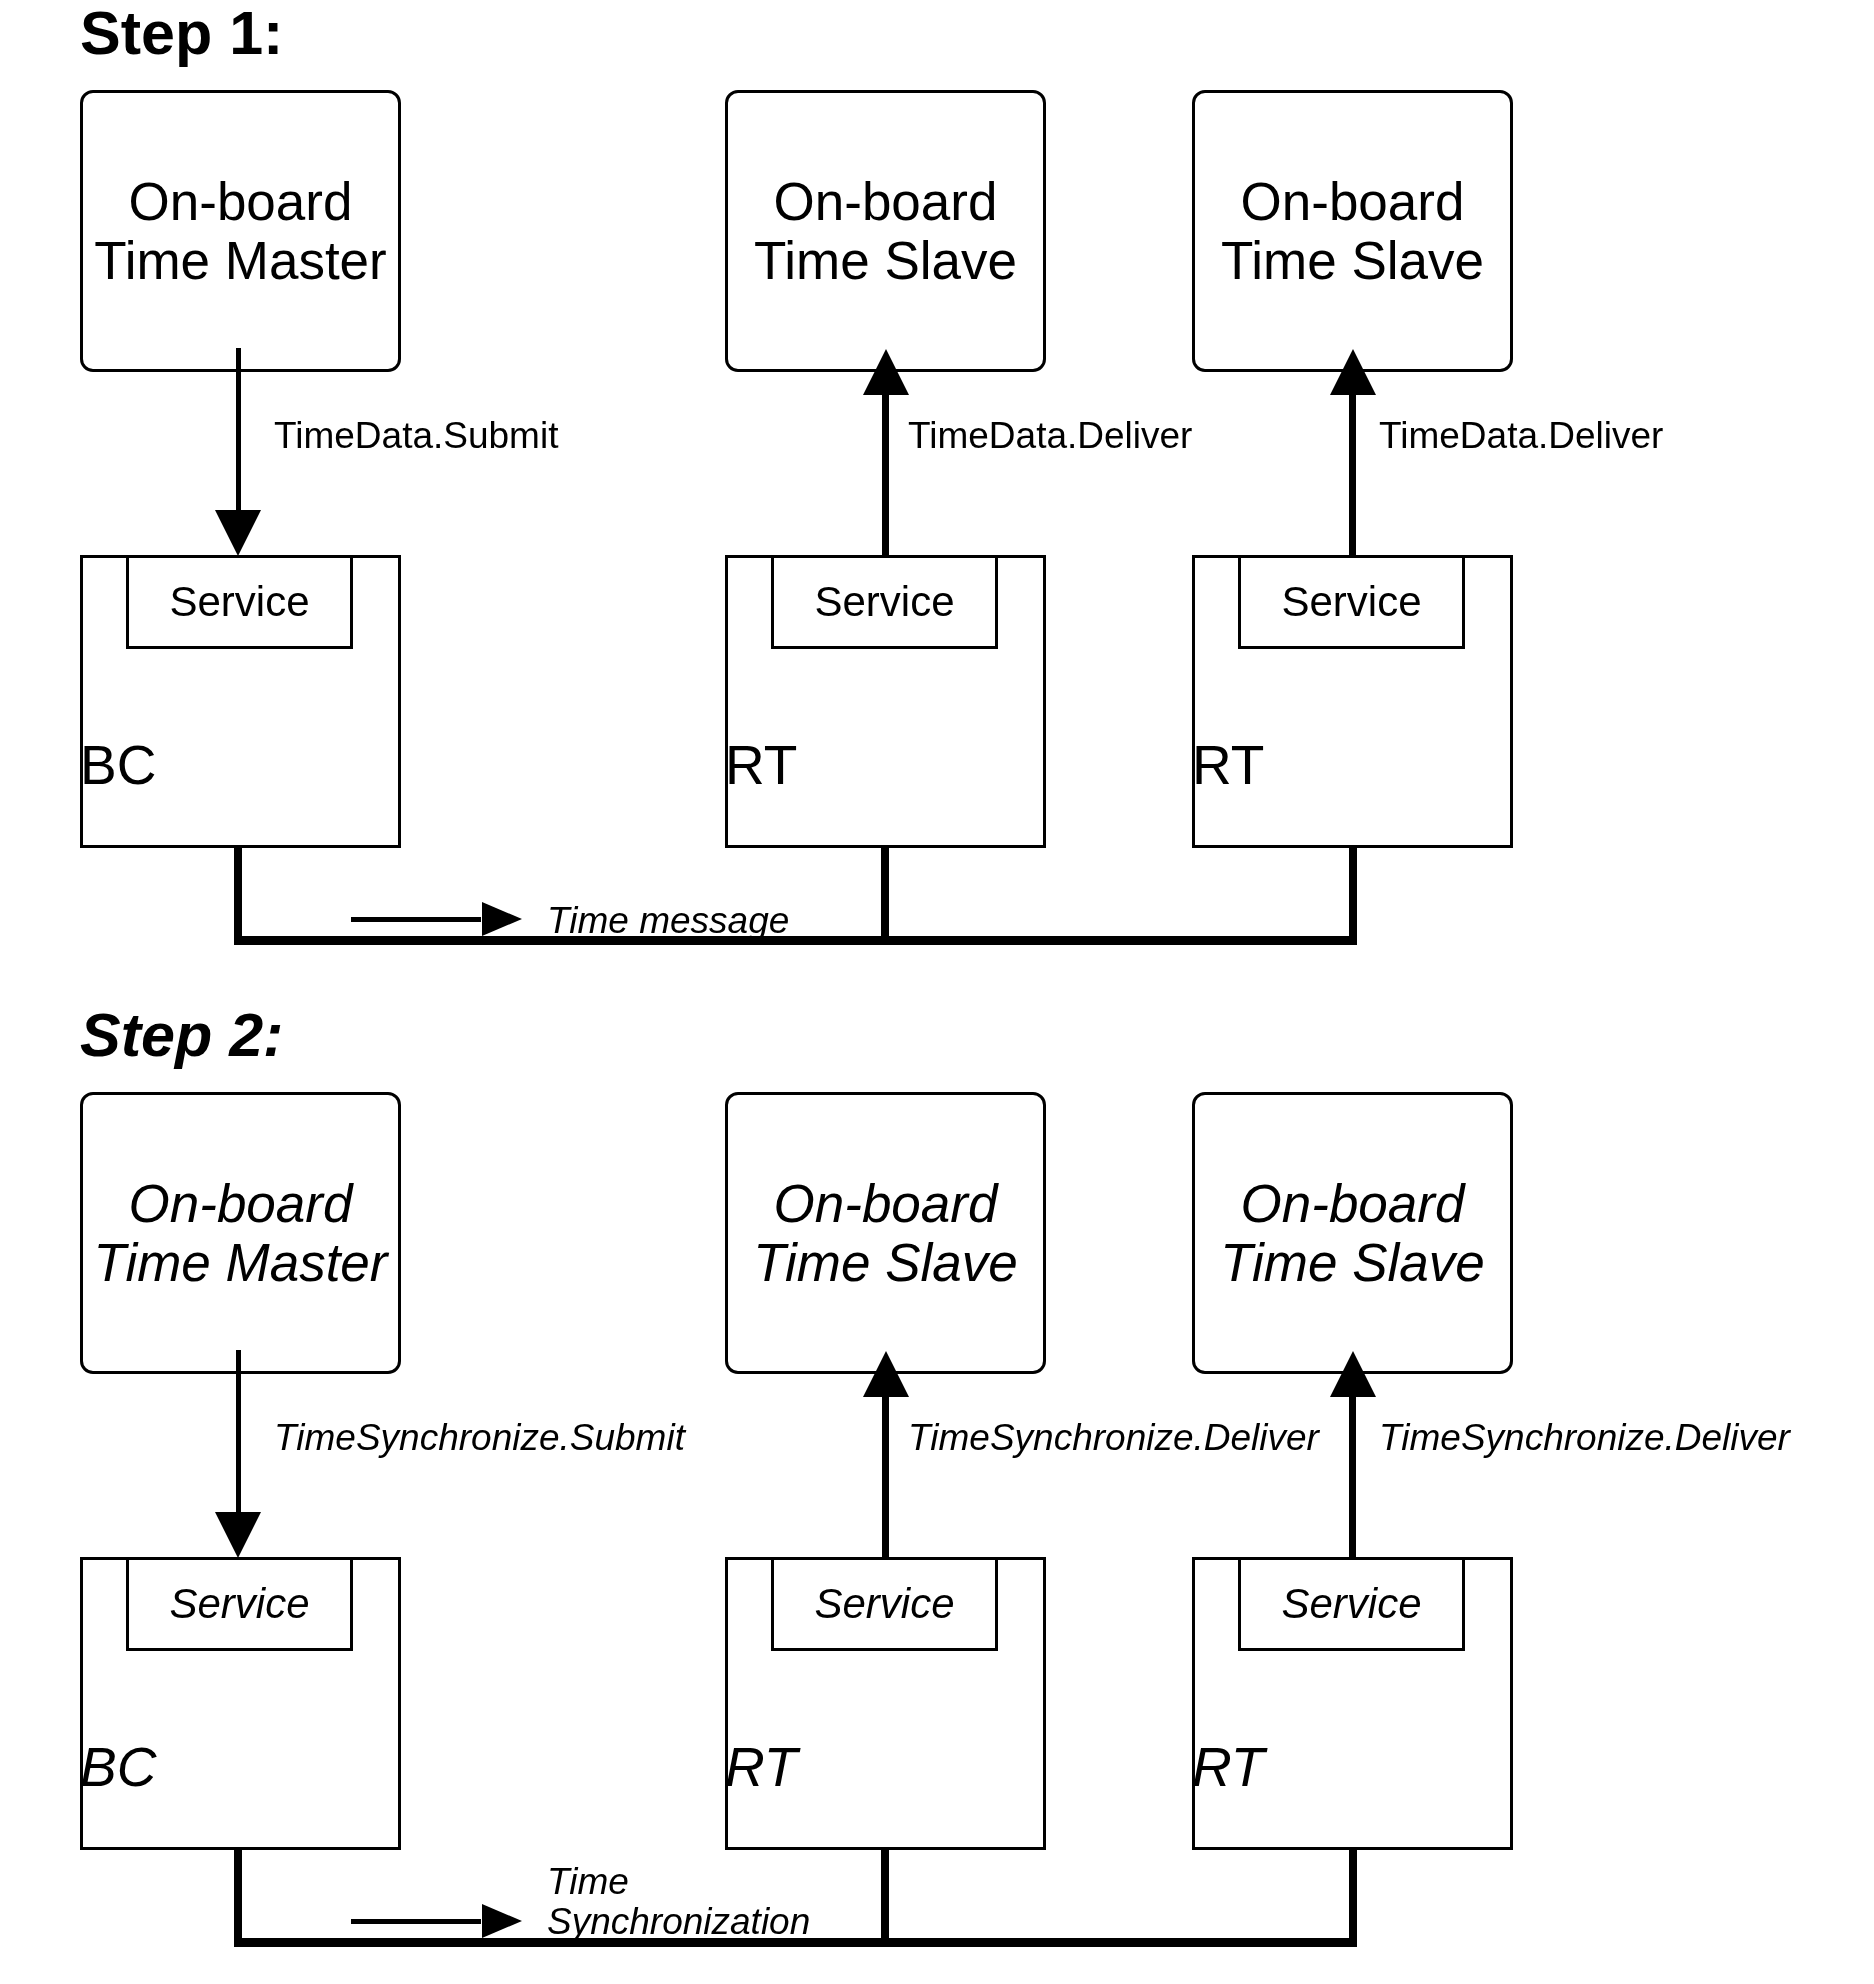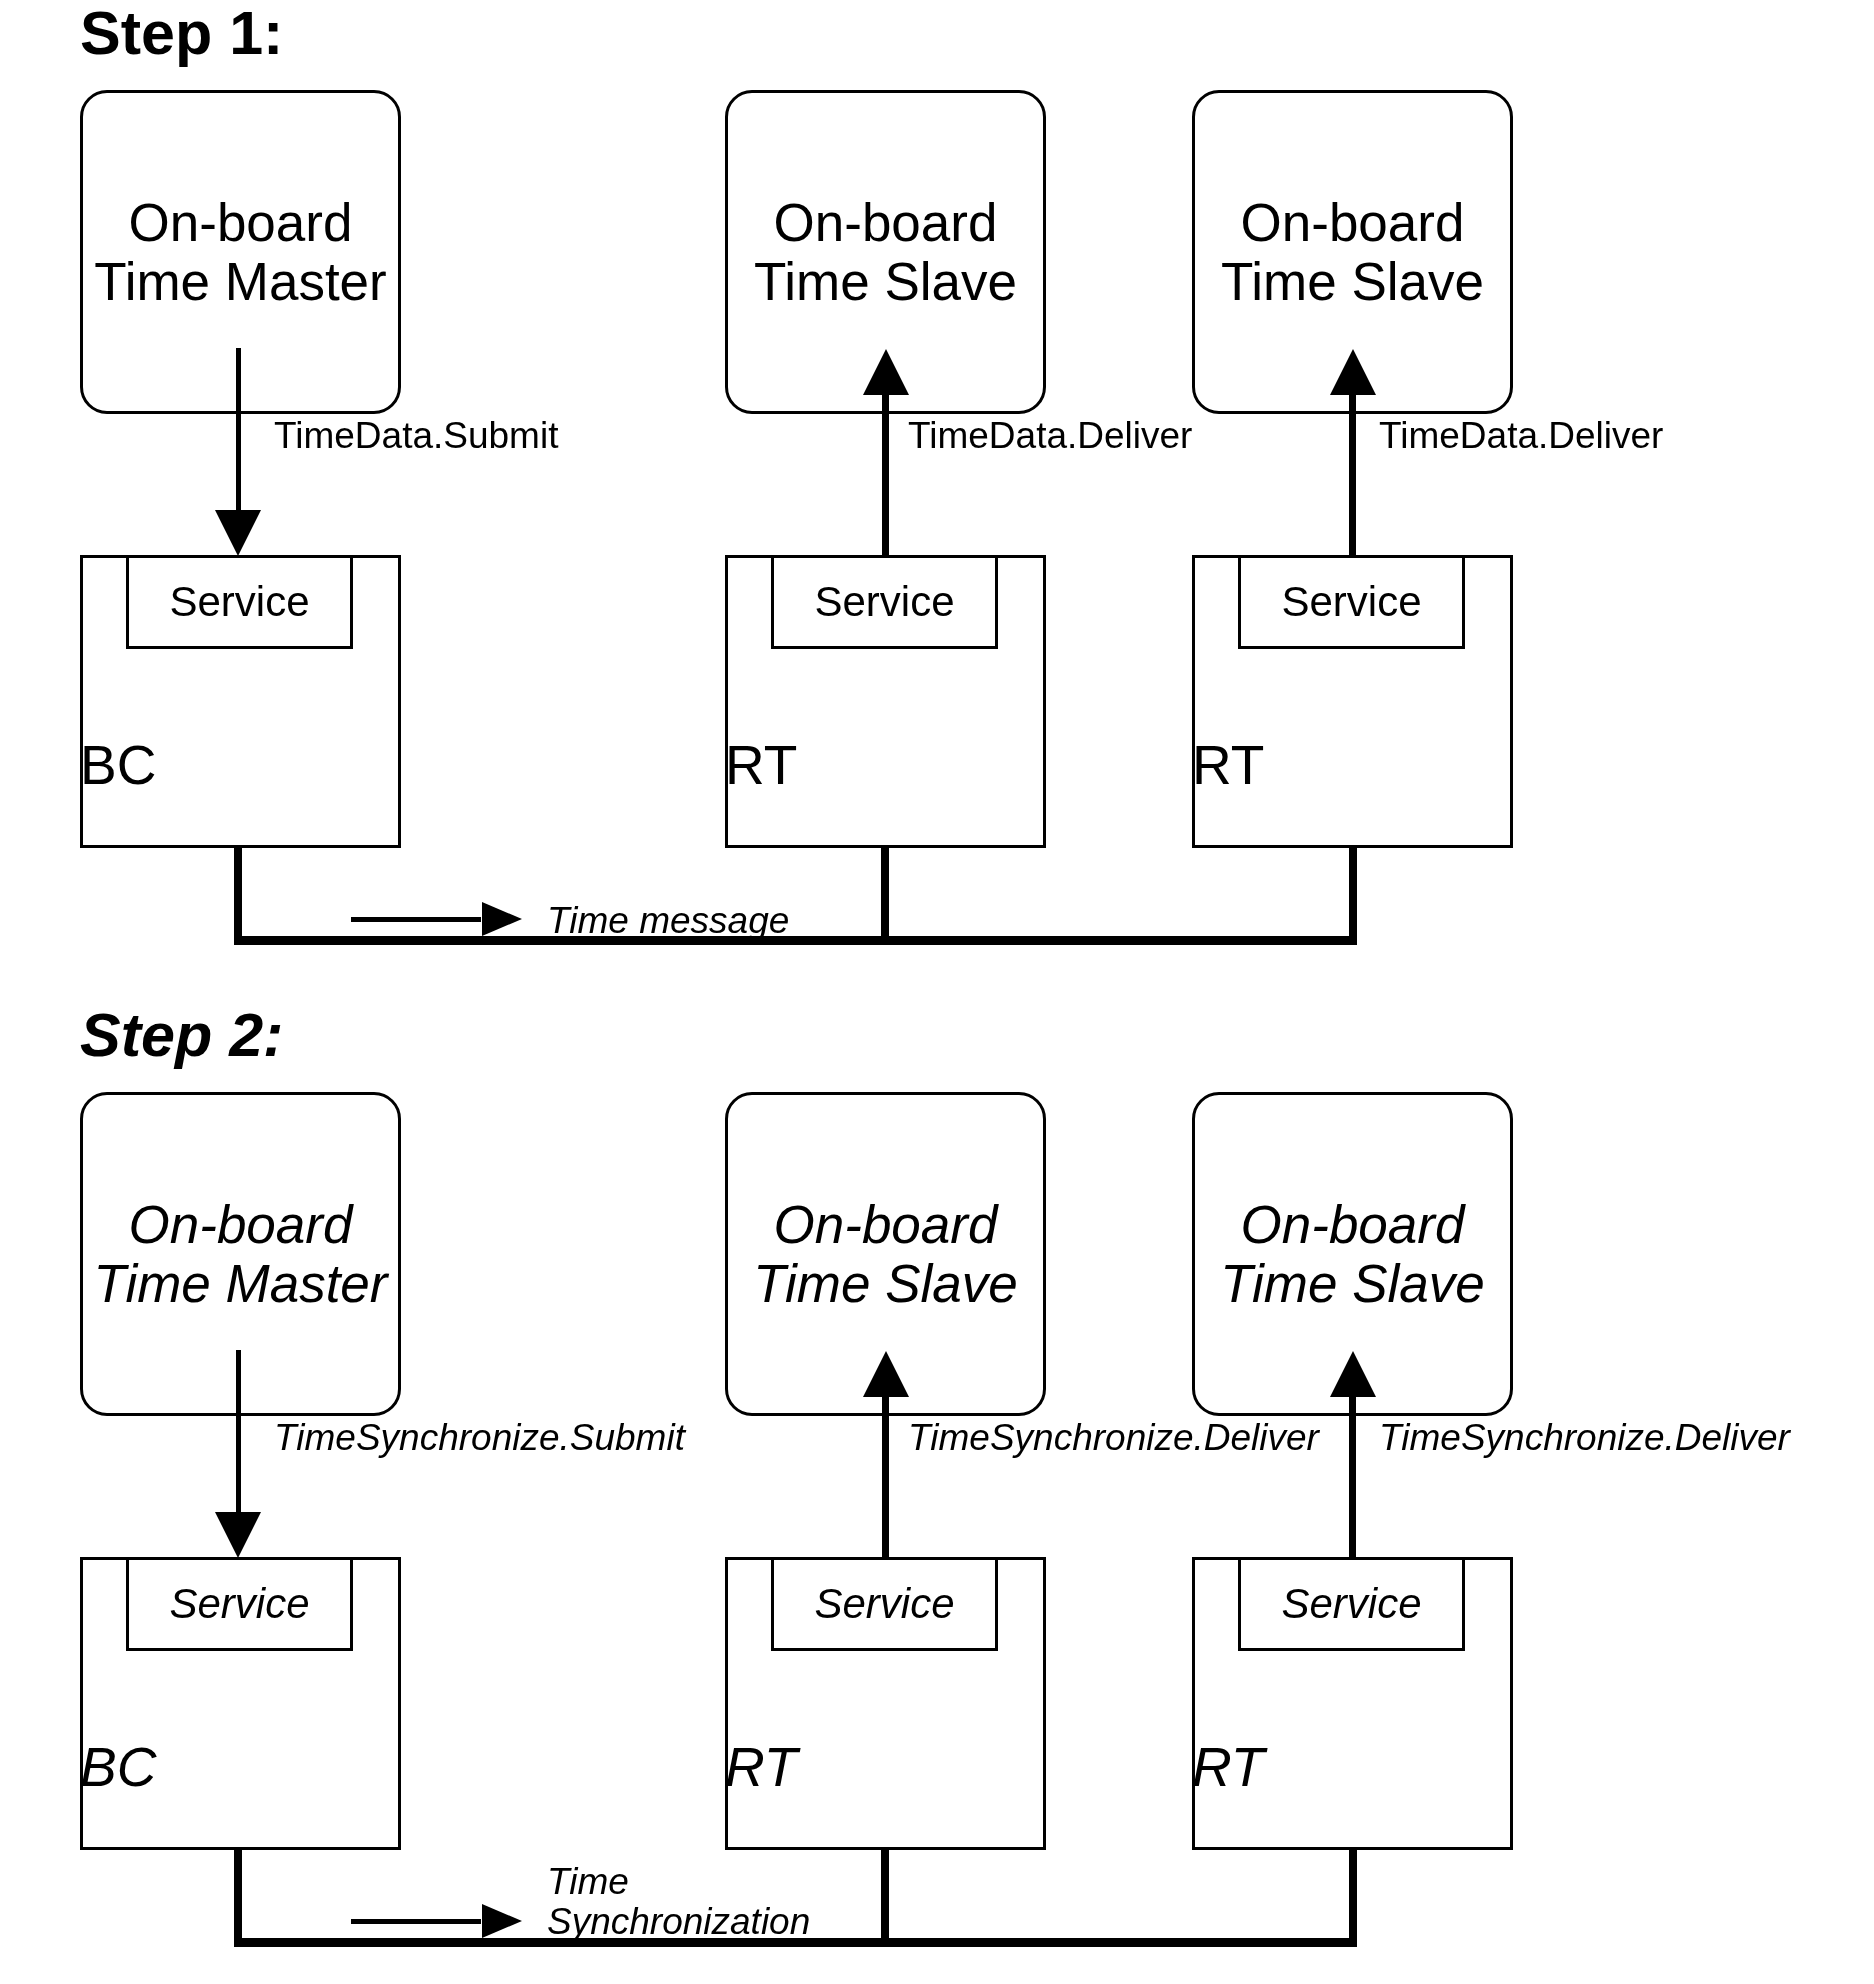--- a/index.html
+++ b/index.html
@@ -11,22 +11,22 @@
   .step-1 { top:0; }
   .step-2 { top:1002px;font-style:italic; }
 
   .heading {
     position:absolute; left:36px; top:0; width:498px;
     font-size:61px; line-height:66px; font-weight:bold; white-space:nowrap;
   }
 
   
   .rbox {
-    position:absolute; top:90px; height:324px; width:321px;
-    border:3.3px solid #000; border-radius:27px; box-sizing:border-box;
+    position:absolute; top:90px; height:282px; width:321px;
+    border:3.3px solid #000; border-radius:13px; box-sizing:border-box;
     background:#fff; display:flex; align-items:center; justify-content:center;
     text-align:center; font-size:53px; line-height:59px;
   }
   .rbox.master { left:36px; }
   .rbox.slave1 { left:681px; }
   .rbox.slave2 { left:1148px; }
 
   
   .nbox {
     position:absolute; top:555px; height:293px; width:321px;

